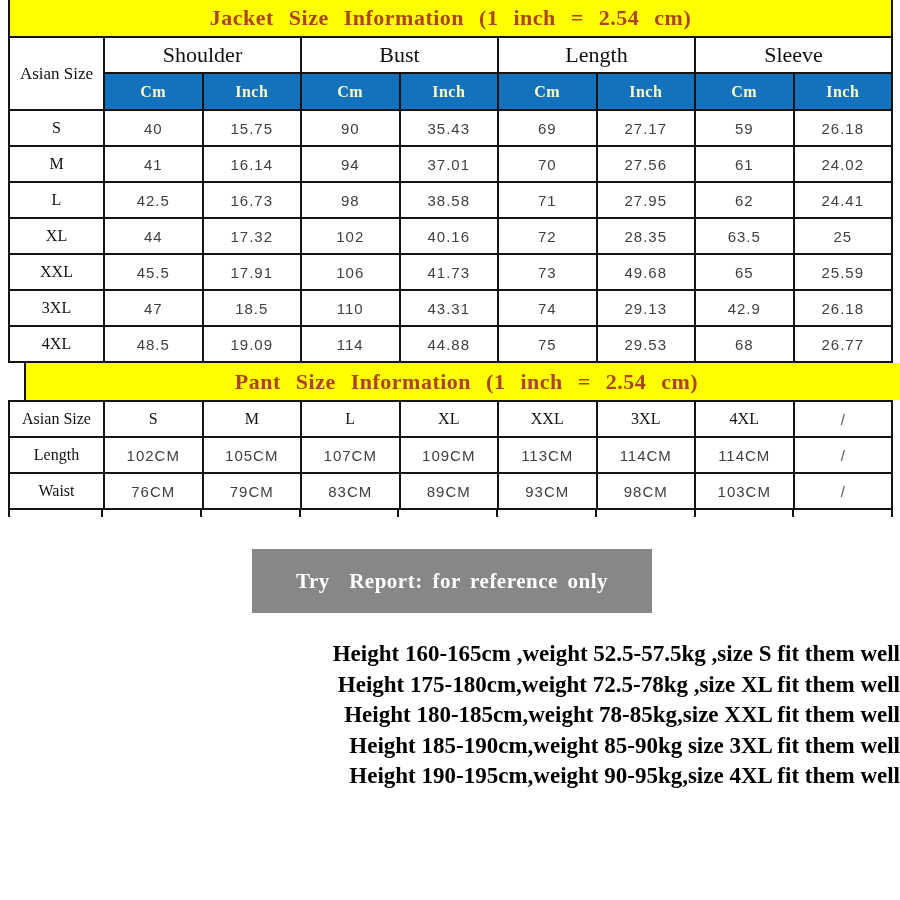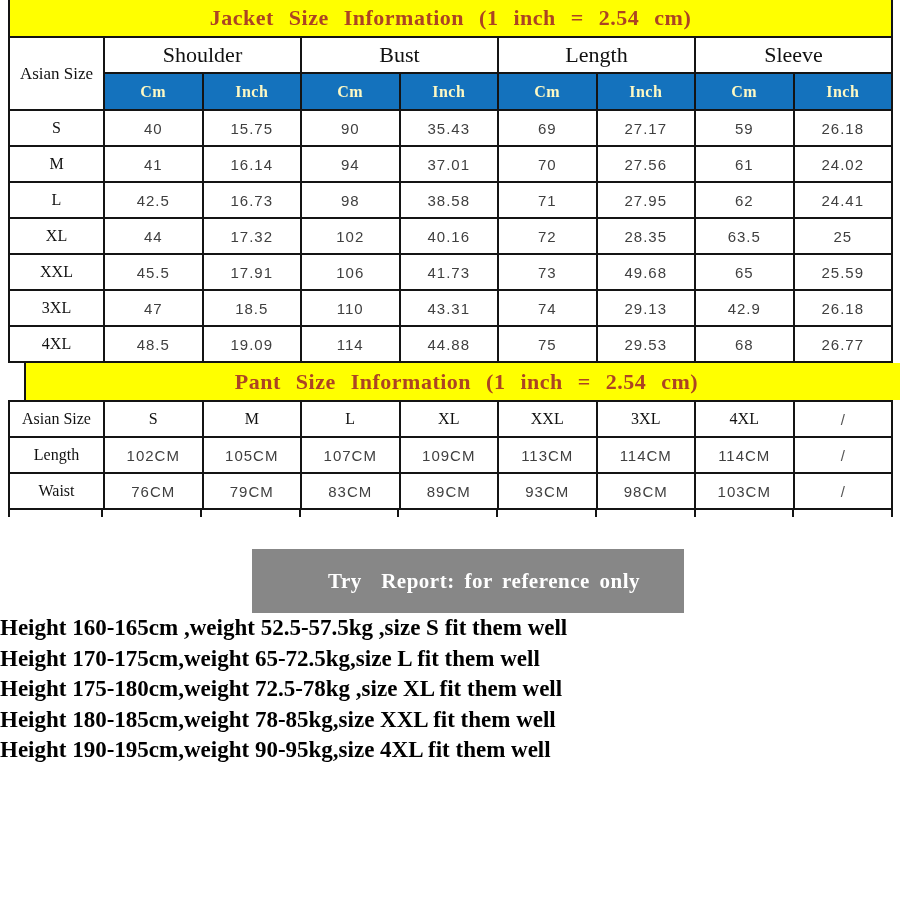--- a/index.html
+++ b/index.html
@@ -44,29 +44,29 @@
   td.slash { font-family:"Liberation Sans", sans-serif; font-size:15px; color:#555; }
 
   
   .stub-row { margin-left:8px; width:885px; height:7px; display:flex; box-sizing:border-box; }
   .stub-row .stub { box-sizing:border-box; border-right:2px solid #141414; height:7px; flex:1; }
   .stub-row .stub:first-child { flex:0 0 95px; border-left:2px solid #141414; }
 
   
   .try-report {
     margin:32px 0 0 252px; width:400px; height:64px;
-    background:#878787; display:flex; align-items:center; justify-content:center;padding-left:32px;
+    background:#878787; display:flex; align-items:center; justify-content:center;
   }
   .try-report .try-report-text {
     color:#ffffff; font-weight:bold; font-size:21px;
     word-spacing:4px; letter-spacing:0.5px; white-space:pre;
   }
 
   
-  .fit-notes { width:900px; text-align:left; }
+  .fit-notes { margin-top:26px; width:900px; text-align:right; }
   .fit-line {
     font-family:"Liberation Serif", serif; font-weight:bold;
     font-size:23px; line-height:30.5px; color:#000; white-space:pre;
   }
 </style>
 </head>
 <body>
 
 <div class="page">
 
@@ -249,19 +249,19 @@
     <div class="stub"></div>
     <div class="stub"></div>
   </div>
 
   <div class="try-report">
     <span class="try-report-text">Try  Report: for reference only</span>
   </div>
 
   <div class="fit-notes">
     <div class="fit-line">Height 160-165cm ,weight 52.5-57.5kg ,size S fit them well</div>
-    <div class="fit-line">Height 170-175cm,weight 65-72.5kg,size L fit them well</div>
     <div class="fit-line">Height 175-180cm,weight 72.5-78kg ,size XL fit them well</div>
     <div class="fit-line">Height 180-185cm,weight 78-85kg,size XXL fit them well</div>
+    <div class="fit-line">Height 185-190cm,weight 85-90kg size 3XL fit them well</div>
     <div class="fit-line">Height 190-195cm,weight 90-95kg,size 4XL fit them well</div>
   </div>
 
 </div>
 
 </body></html>

